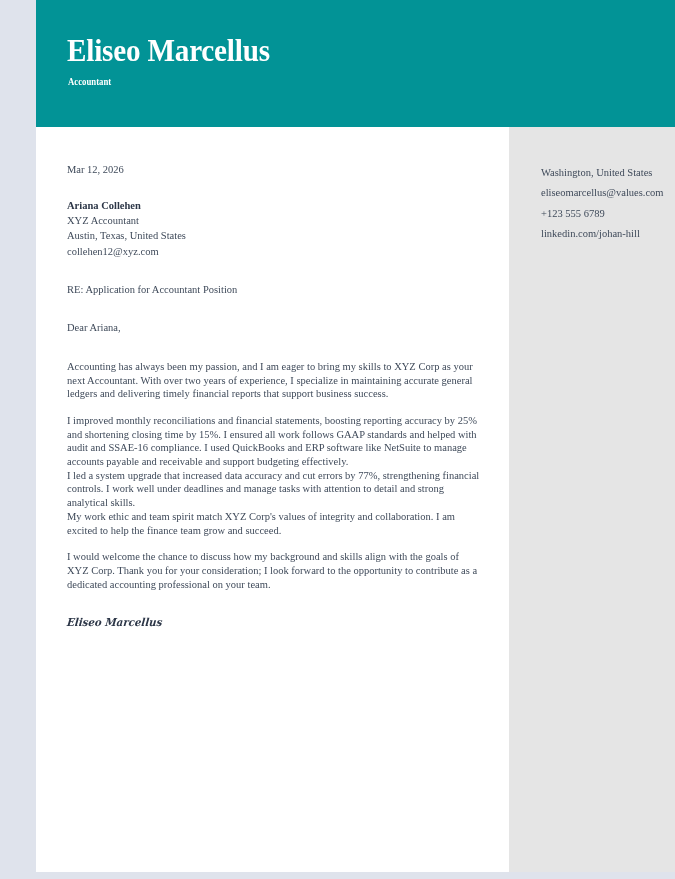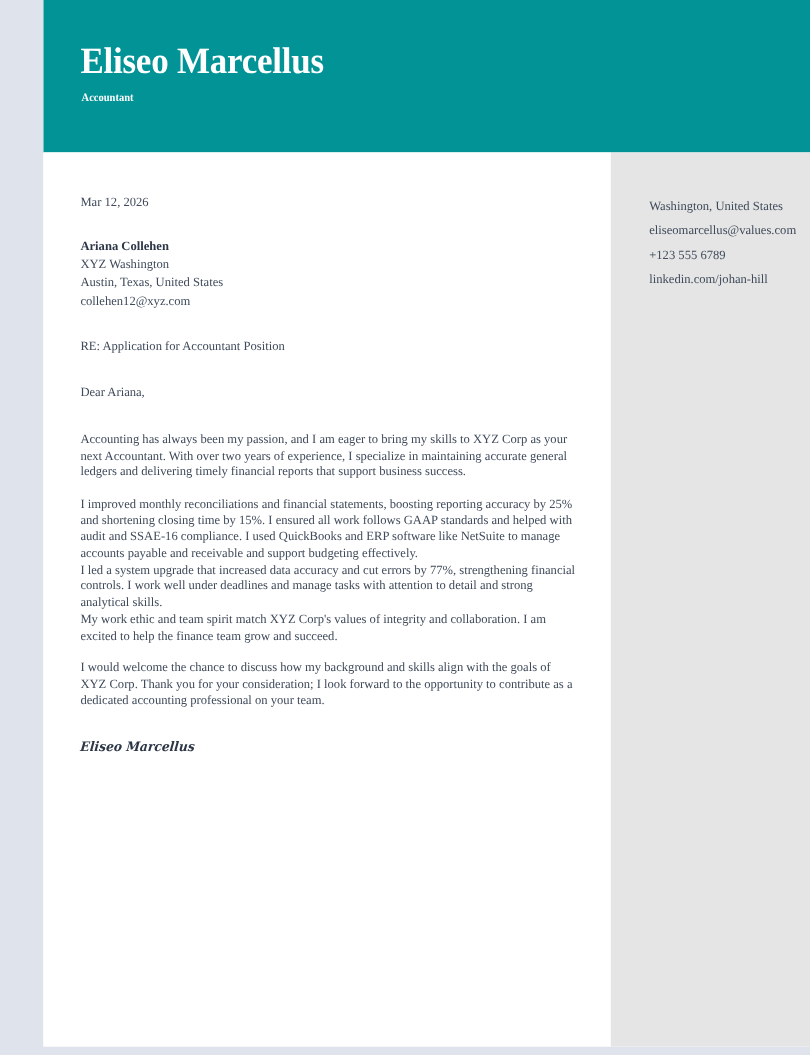--- a/index.html
+++ b/index.html
@@ -169,21 +169,21 @@
       <div id="header-role">Accountant</div>
     </div>
 
     <div id="main">
       <div id="main-inner">
 
         <div class="doc-date">Mar 12, 2026</div>
 
         <div class="recipient">
           <div class="rec-line rec-name">Ariana Collehen</div>
-          <div class="rec-line">XYZ Washington</div>
+          <div class="rec-line">XYZ Accountant</div>
           <div class="rec-line">Austin, Texas, United States</div>
           <div class="rec-line">collehen12@xyz.com</div>
         </div>
 
         <div class="subject">RE: Application for Accountant Position</div>
 
         <div class="salutation">Dear Ariana,</div>
 
         <div class="body-block">
           <p class="body-para">Accounting has always been my passion, and I am eager to bring my skills to XYZ Corp as your next Accountant. With over two years of experience, I specialize in maintaining accurate general ledgers and delivering timely financial reports that support business success.</p>

